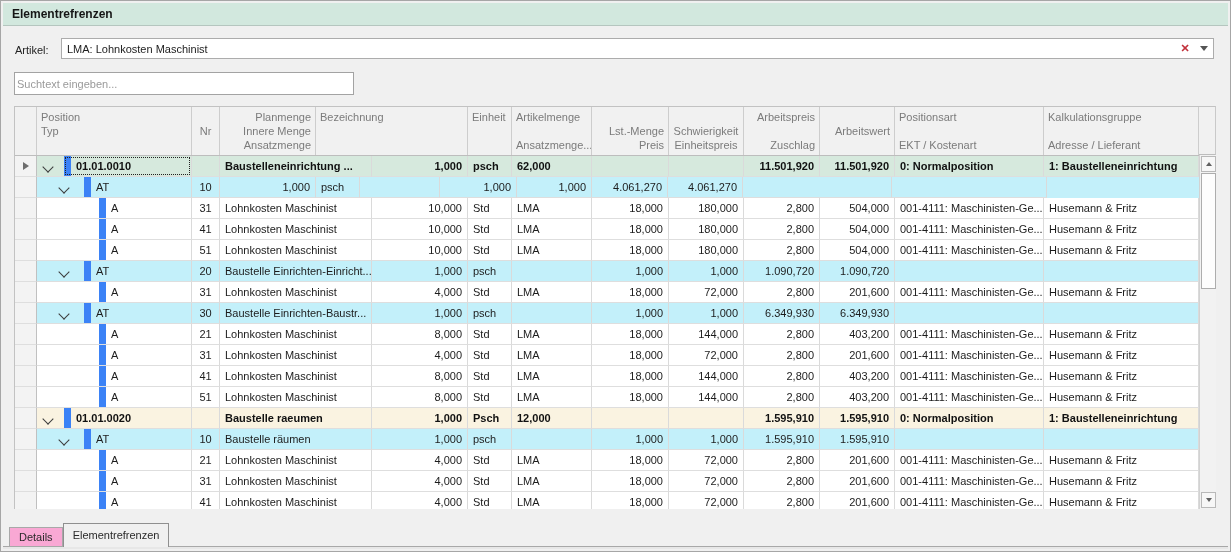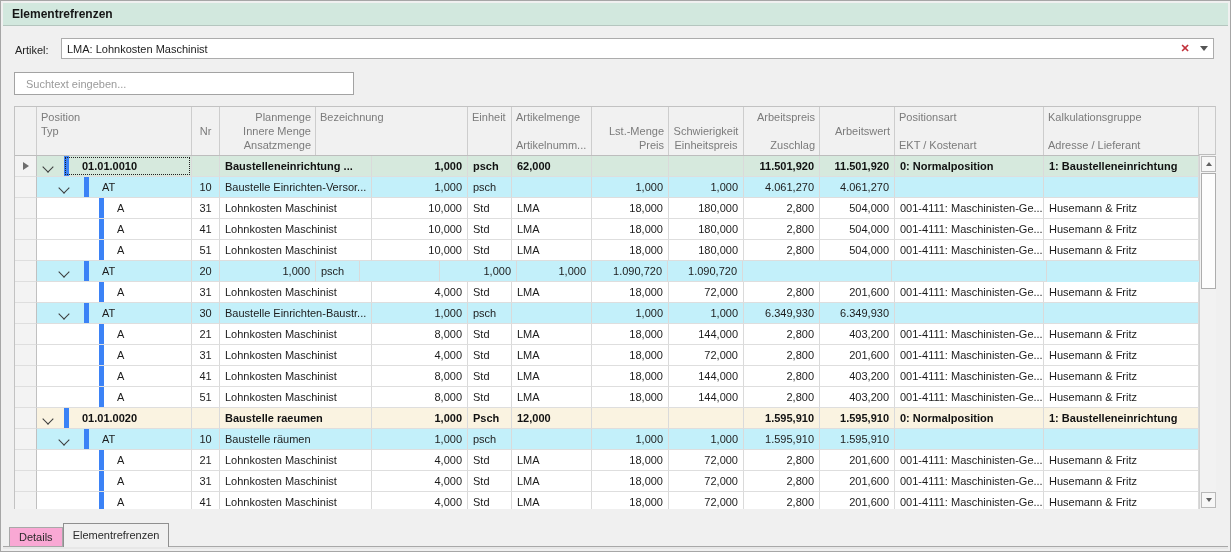--- a/index.html
+++ b/index.html
@@ -15,37 +15,37 @@
   .artikel-label{position:absolute;left:14px;top:39px;height:20px;line-height:20px;color:#222;text-align:right;}
   .artikel-field{position:absolute;left:60px;top:37px;width:1153px;height:21px;background:#fff;
                  border:1px solid #acacac;box-sizing:border-box;display:flex;align-items:center;}
   .artikel-field .val{flex:1;padding-left:5px;white-space:nowrap;overflow:hidden;}
   .artikel-field .clear{width:20px;text-align:center;font-weight:bold;font-size:11px;cursor:pointer;}
   .artikel-field .drop{width:18px;display:flex;align-items:center;justify-content:center;cursor:pointer;}
   .tri-down{width:0;height:0;border-left:4px solid transparent;border-right:4px solid transparent;border-top:5px solid #555;}
 
   
   .search{position:absolute;left:13px;top:71px;width:340px;height:23px;border:1px solid #a3a3a3;background:#fff;
-          box-sizing:border-box;font-family:"Liberation Sans",sans-serif;font-size:11px;padding:0 11px;color:#1c1c1c;}
+          box-sizing:border-box;font-family:"Liberation Sans",sans-serif;font-size:11px;padding:0 2px;color:#1c1c1c;}
   .search::placeholder{color:#9a9a9a;}
 
   
   .tbl{position:absolute;left:13px;top:105px;width:1185px;height:403px;overflow:hidden;background:#fff;
        border-top:1px solid #c2c2c2;border-left:1px solid #c2c2c2;box-sizing:border-box;}
   .hrow{display:flex;height:49px;background:#f1f1f1;border-bottom:1px solid #bdbdbd;box-sizing:border-box;}
   .hcell{box-sizing:border-box;border-right:1px solid #cdcdcd;color:#7b7b7b;padding:3px 4px 0 4px;overflow:hidden;white-space:nowrap;}
   .hcell .hline{height:14px;line-height:14px;}
   .brow{display:flex;height:21px;box-sizing:border-box;background:#fff;}
   .cell{box-sizing:border-box;border-right:1px solid #dadada;border-bottom:1px solid #dedede;
         height:21px;line-height:20px;padding:0 5px;white-space:nowrap;overflow:hidden;}
   .cell.num{text-align:right;}
   .cell.ind{padding:0;display:flex;align-items:center;justify-content:center;background:#f3f3f3;border-right:1px solid #c0c0c0;}
   .row-bold{font-weight:bold;color:#111;}
   .poscell{position:relative;padding:0;display:flex;}
-  .poscontent{border-left:5px solid #3b82f6;flex:1;padding-left:13px;line-height:20px;white-space:nowrap;overflow:hidden;box-sizing:border-box;}
+  .poscontent{border-left:7px solid #3b82f6;flex:1;padding-left:5px;line-height:20px;white-space:nowrap;overflow:hidden;box-sizing:border-box;}
   .poscontent.focus{outline:1px dotted #222;outline-offset:-2px;}
   .chev{position:absolute;top:7px;width:7px;height:7px;border-left:1.6px solid #3c3c3c;border-bottom:1.6px solid #3c3c3c;
         transform:rotate(-45deg);cursor:pointer;}
   .rowtri{width:0;height:0;border-top:4px solid transparent;border-bottom:4px solid transparent;border-left:6px solid #6e6e6e;}
 
   
   .hfiller{position:absolute;left:1198px;top:105px;width:17px;height:49px;background:#f1f1f1;
            border-top:1px solid #c2c2c2;border-right:1px solid #c9c9c9;border-bottom:1px solid #bdbdbd;box-sizing:border-box;}
   .vscroll{position:absolute;left:1198px;top:154px;width:17px;height:354px;background:#f2f2f2;border-left:1px solid #d2d2d2;box-sizing:border-box;}
   .vbtn{position:absolute;left:1px;width:15px;height:16px;background:#f7f7f7;border:1px solid #b9b9b9;box-sizing:border-box;
@@ -113,21 +113,21 @@
           <div class="hline"></div>
         </div>
         <div class="hcell" style="width: 44px; text-align: left; color: rgb(123, 123, 123);">
           <div class="hline">Einheit</div>
           <div class="hline"></div>
           <div class="hline"></div>
         </div>
         <div class="hcell" style="width: 80px; text-align: left; color: rgb(123, 123, 123);">
           <div class="hline">Artikelmenge</div>
           <div class="hline"></div>
-          <div class="hline">Artikelnumm...</div>
+          <div class="hline">Ansatzmenge...</div>
         </div>
         <div class="hcell" style="width: 77px; text-align: right; color: rgb(123, 123, 123);">
           <div class="hline"></div>
           <div class="hline">Lst.-Menge</div>
           <div class="hline">Preis</div>
         </div>
         <div class="hcell" style="width: 75px; text-align: center; color: rgb(123, 123, 123);">
           <div class="hline"></div>
           <div class="hline">Schwierigkeit</div>
           <div class="hline">Einheitspreis</div>
@@ -174,21 +174,20 @@
           <div class="cell" style="text-align: left; width: 149px; flex: 0 0 auto;">0: Normalposition</div>
           <div class="cell" style="text-align: left; width: 155px; flex: 0 0 auto;">1: Baustelleneinrichtung</div>
         </div>
         <div class="brow" style="background: rgb(195, 240, 250);">
           <div class="cell ind" style="width: 22px; flex: 0 0 auto;"></div>
           <div class="cell poscell" style="width: 155px; flex: 0 0 auto;">
             <span class="chev" style="left: 23px;"></span>
             <span class="poscontent" style="margin-left: 47px;">AT</span>
           </div>
           <div class="cell" style="text-align: center; width: 28px; flex: 0 0 auto;">10</div>
-          <div class="cell" style="text-align: left; width: 152px; flex: 0 0 auto;">Baustelle Einrichten-Versor...</div>
           <div class="cell num" style="text-align: right; width: 96px; flex: 0 0 auto;">1,000</div>
           <div class="cell" style="text-align: left; width: 44px; flex: 0 0 auto;">psch</div>
           <div class="cell" style="text-align: left; width: 80px; flex: 0 0 auto;"></div>
           <div class="cell num" style="text-align: right; width: 77px; flex: 0 0 auto;">1,000</div>
           <div class="cell num" style="text-align: right; width: 75px; flex: 0 0 auto;">1,000</div>
           <div class="cell num" style="text-align: right; width: 76px; flex: 0 0 auto;">4.061,270</div>
           <div class="cell num" style="text-align: right; width: 75px; flex: 0 0 auto;">4.061,270</div>
           <div class="cell" style="text-align: left; width: 149px; flex: 0 0 auto;"></div>
           <div class="cell" style="text-align: left; width: 155px; flex: 0 0 auto;"></div>
         </div>
@@ -243,20 +242,21 @@
           <div class="cell" style="text-align: left; width: 149px; flex: 0 0 auto;">001-4111: Maschinisten-Ge...</div>
           <div class="cell" style="text-align: left; width: 155px; flex: 0 0 auto;">Husemann &amp; Fritz</div>
         </div>
         <div class="brow" style="background: rgb(195, 240, 250);">
           <div class="cell ind" style="width: 22px; flex: 0 0 auto;"></div>
           <div class="cell poscell" style="width: 155px; flex: 0 0 auto;">
             <span class="chev" style="left: 23px;"></span>
             <span class="poscontent" style="margin-left: 47px;">AT</span>
           </div>
           <div class="cell" style="text-align: center; width: 28px; flex: 0 0 auto;">20</div>
+          <div class="cell" style="text-align: left; width: 152px; flex: 0 0 auto;">Baustelle Einrichten-Einricht...</div>
           <div class="cell num" style="text-align: right; width: 96px; flex: 0 0 auto;">1,000</div>
           <div class="cell" style="text-align: left; width: 44px; flex: 0 0 auto;">psch</div>
           <div class="cell" style="text-align: left; width: 80px; flex: 0 0 auto;"></div>
           <div class="cell num" style="text-align: right; width: 77px; flex: 0 0 auto;">1,000</div>
           <div class="cell num" style="text-align: right; width: 75px; flex: 0 0 auto;">1,000</div>
           <div class="cell num" style="text-align: right; width: 76px; flex: 0 0 auto;">1.090,720</div>
           <div class="cell num" style="text-align: right; width: 75px; flex: 0 0 auto;">1.090,720</div>
           <div class="cell" style="text-align: left; width: 149px; flex: 0 0 auto;"></div>
           <div class="cell" style="text-align: left; width: 155px; flex: 0 0 auto;"></div>
         </div>

